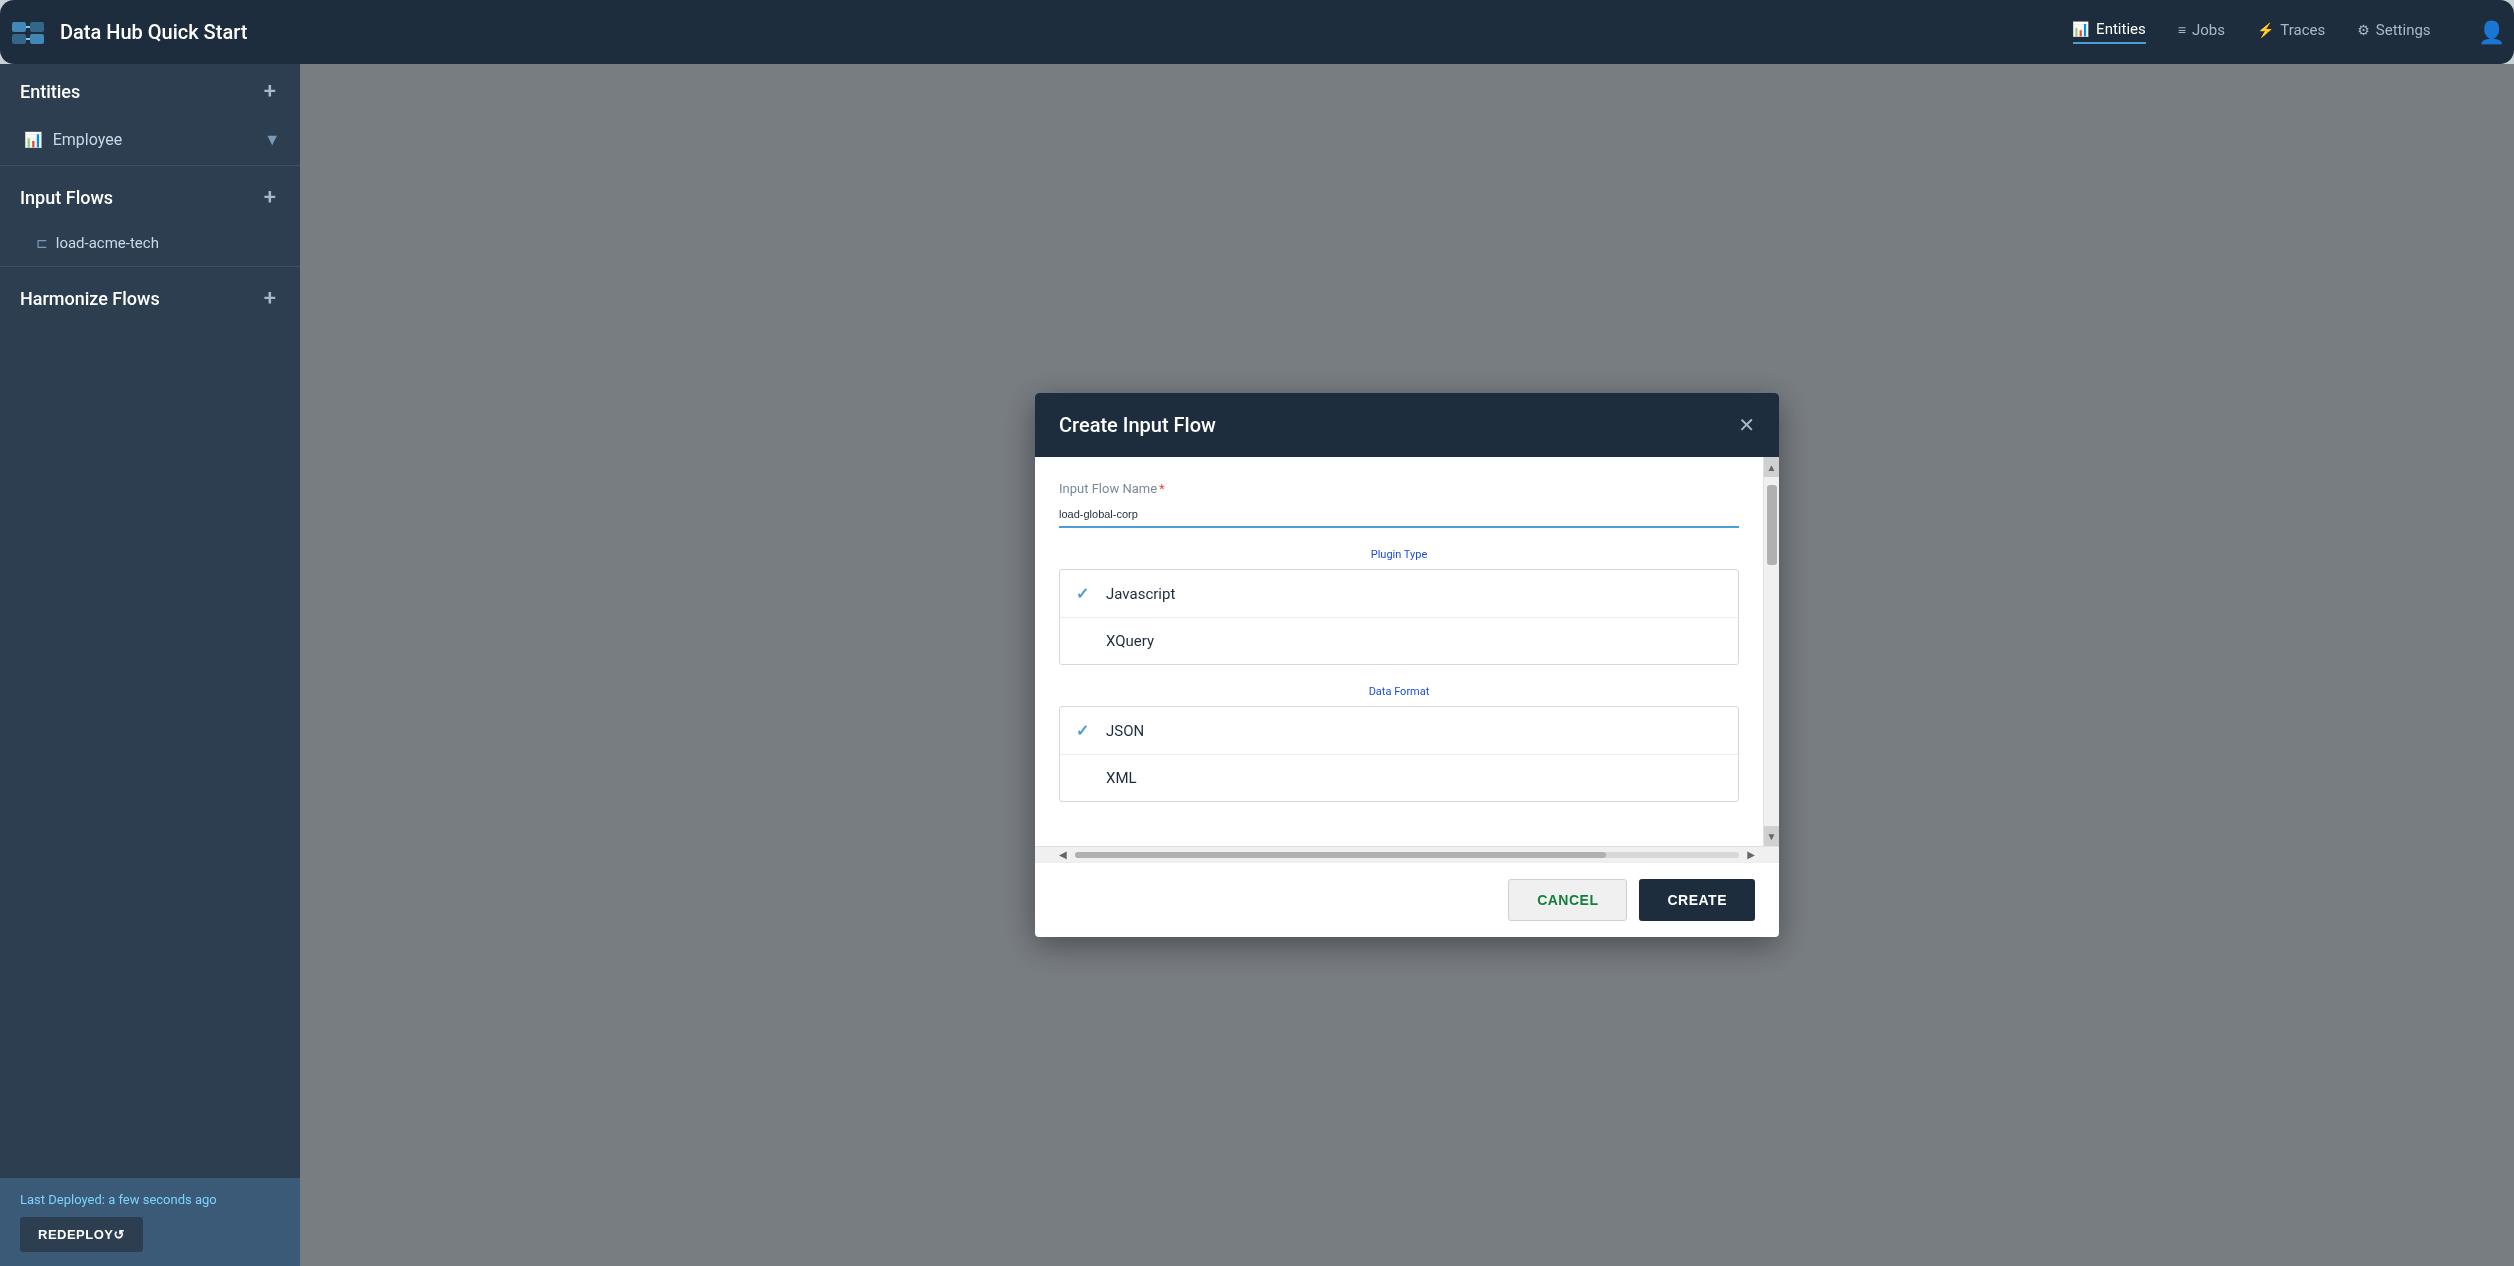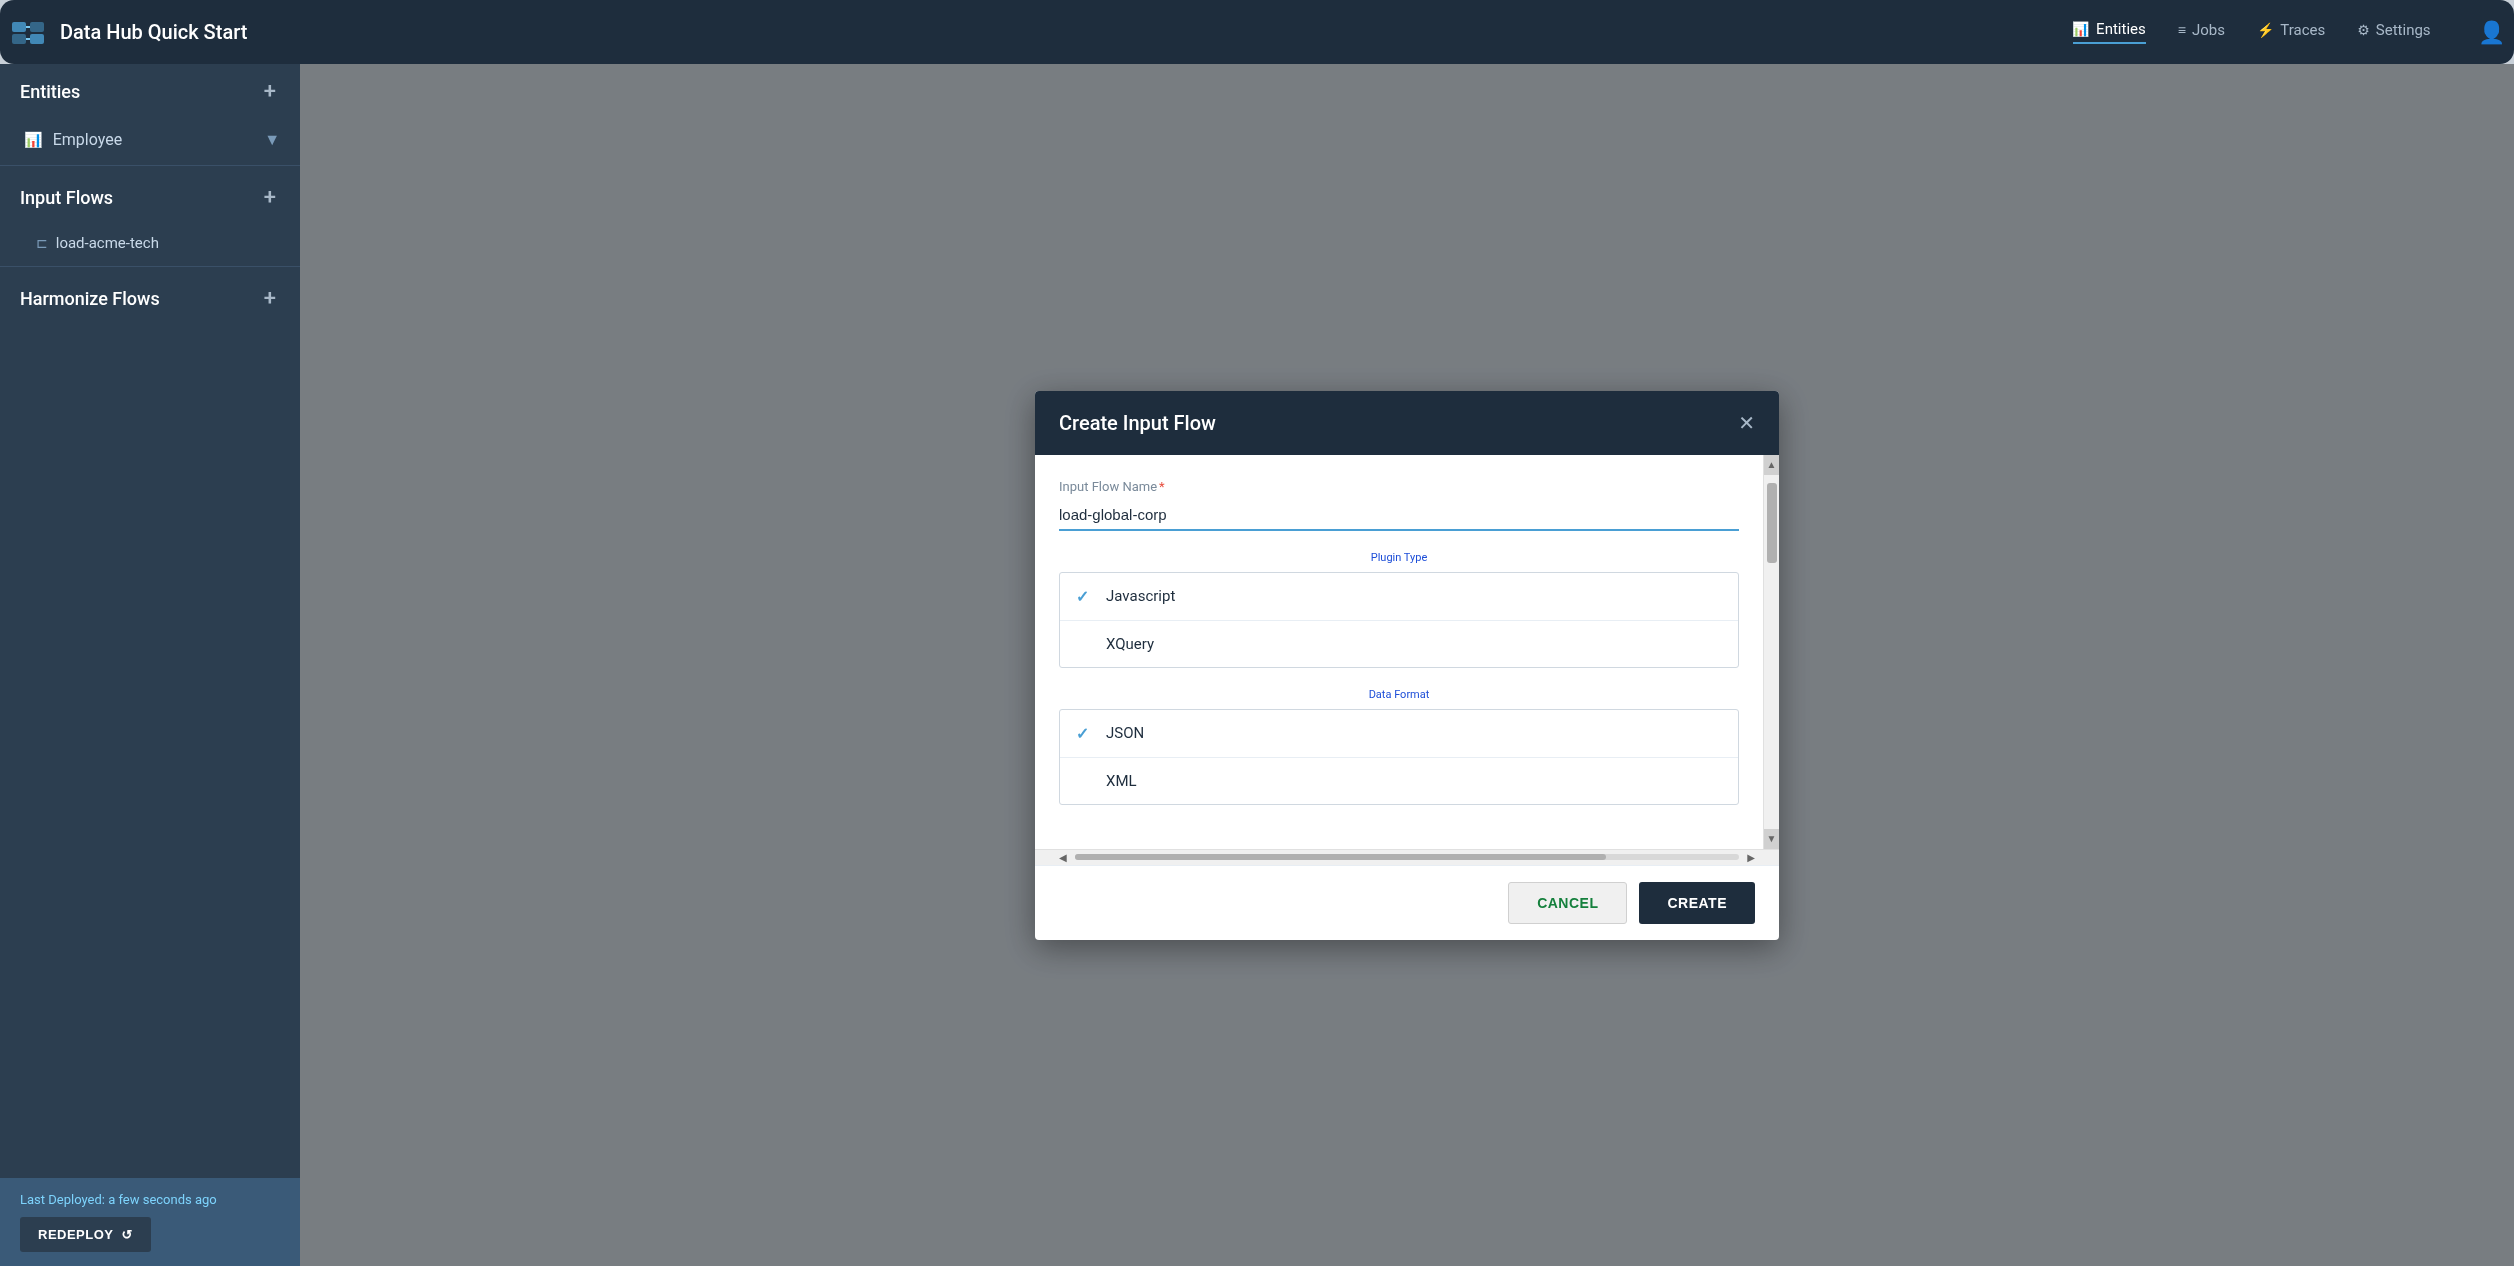--- a/index.html
+++ b/index.html
@@ -143,21 +143,20 @@
       background: #2c3e50;
       color: #ffffff;
       border: none;
       padding: 10px 18px;
       font-size: 13px;
       font-weight: 600;
       letter-spacing: 0.5px;
       cursor: pointer;
       display: flex;
       align-items: center;
-      gap: 8px;
       border-radius: 3px;
     }
 
     
     .main {
       margin-top: 64px;
       margin-left: 300px;
       padding: 40px;
       min-height: calc(100vh - 64px);
       background: #c8d0d8;
@@ -251,21 +250,21 @@
     }
     .field-required {
       color: #e74c3c;
       margin-left: 2px;
     }
     .field-input {
       width: 100%;
       border: none;
       border-bottom: 2px solid #4a9fd4;
       padding: 6px 0;
-      font-size: 15px;
+      font-size: 11px;
       color: #1e2d3d;
       outline: none;
       background: transparent;
       margin-bottom: 20px;
     }
 
     .section-label {
       font-size: 11px;
       color: #1d4ed8;
       margin-bottom: 8px;

